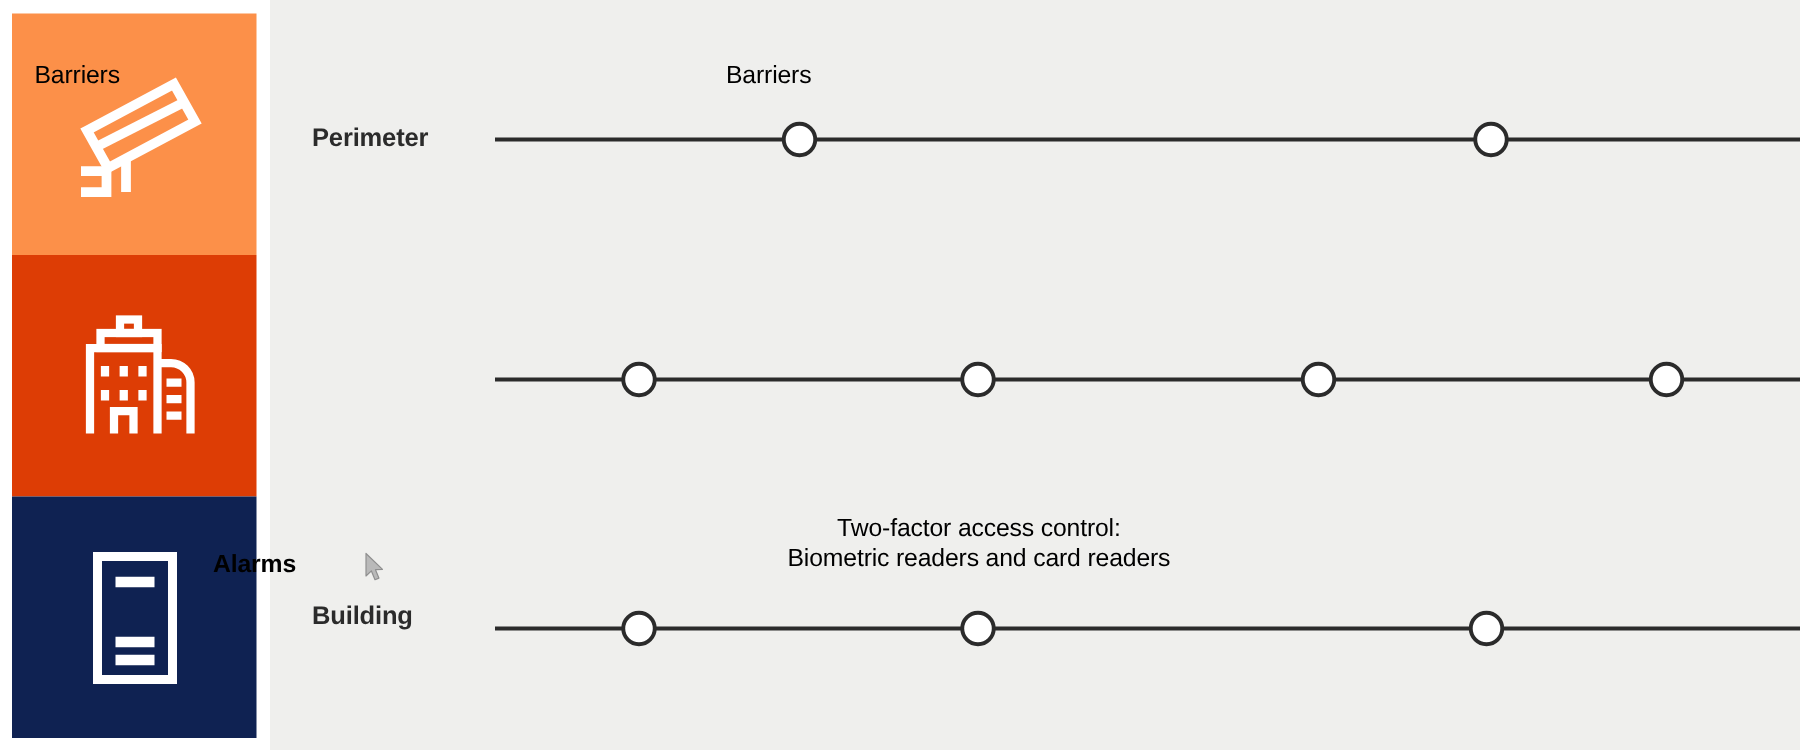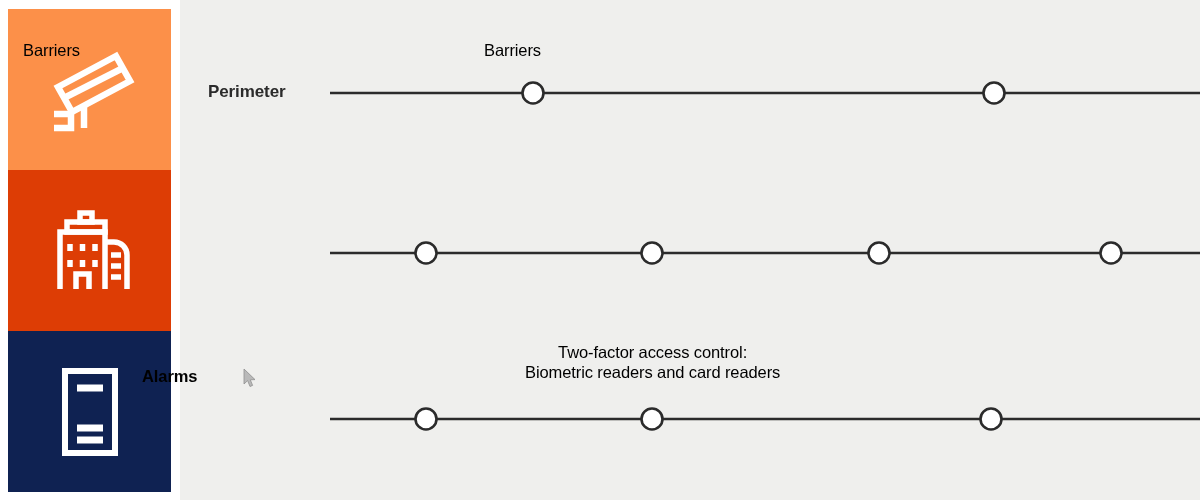--- a/index.html
+++ b/index.html
@@ -165,20 +165,23 @@
           <line x1="19" y1="74" x2="45" y2="74" stroke-width="7"></line>
         </g>
       </svg>
     </div>
   </div>
 
   <div class="row r1">
     <div class="row-label">Perimeter</div>
   </div>
 
+  <div class="row r2">
+    <div class="row-label">Building</div>
+  </div>
 
   <div class="row r3">
     
   </div>
 
   <svg class="timeline" style="position:absolute; left:180px; top:0;" width="1020" height="500" viewBox="0 0 1020 500">
       <line x1="150" x2="1020" y1="93" y2="93" stroke="#2b2b2b" stroke-width="2.6"></line>
       <circle cx="353" cy="93" r="10.5" fill="#ffffff" stroke="#2b2b2b" stroke-width="2.6"></circle>
       <circle cx="814" cy="93" r="10.5" fill="#ffffff" stroke="#2b2b2b" stroke-width="2.6"></circle>
       <line x1="150" x2="1020" y1="253" y2="253" stroke="#2b2b2b" stroke-width="2.6"></line>

